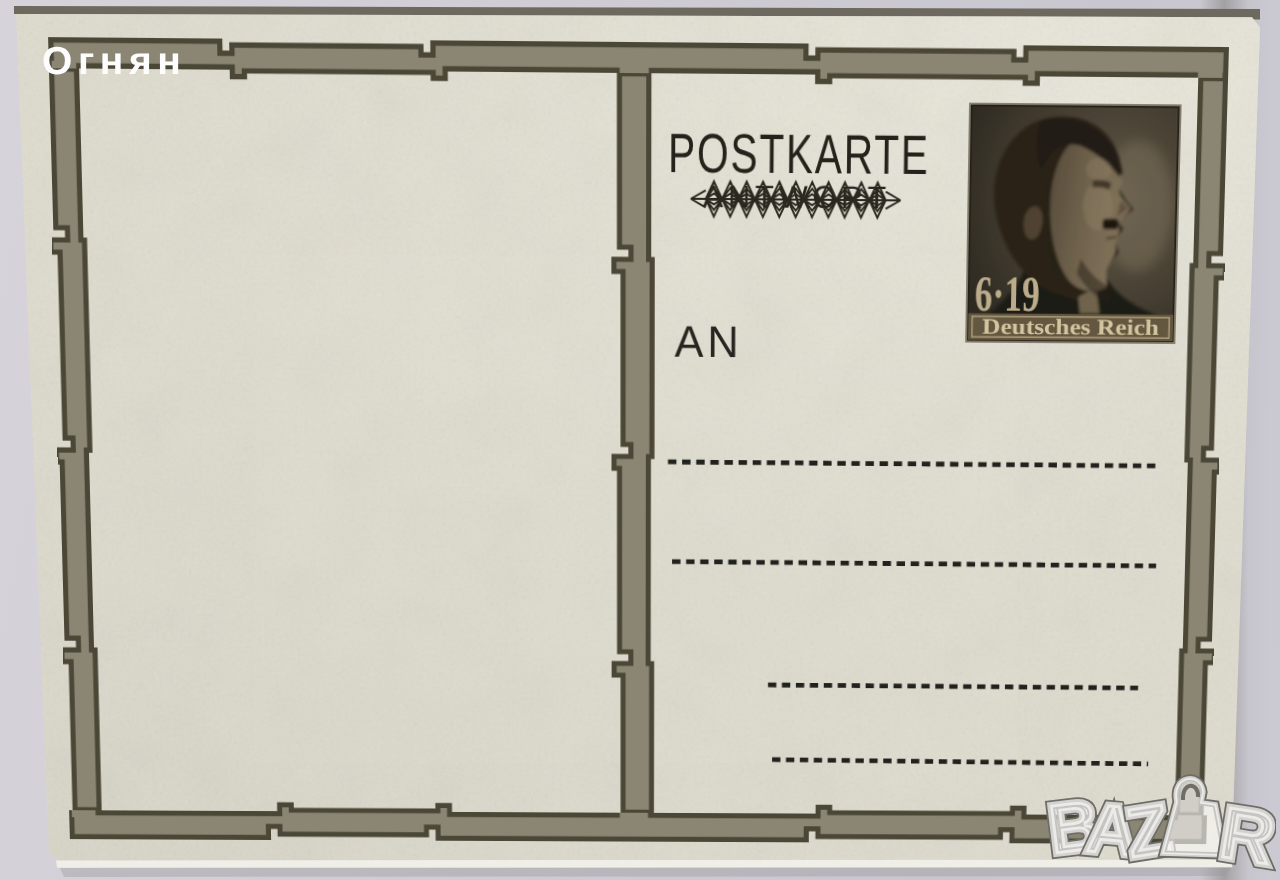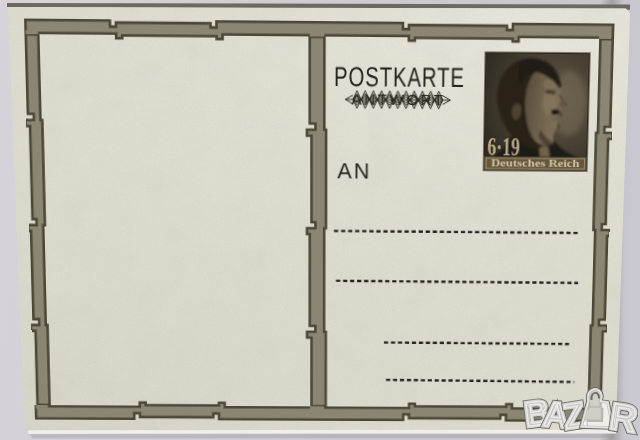--- a/index.html
+++ b/index.html
@@ -155,20 +155,21 @@
       </g>
 
       <text x="4.5" y="101.8" font-family="Liberation Serif, serif" font-size="25" font-weight="bold" fill="#bcac8b" textLength="33" lengthAdjust="spacingAndGlyphs">6·19</text>
 
       <rect x="1.4" y="103.4" width="104.2" height="13.2" fill="#64573f"></rect>
       <rect x="3.4" y="104.9" width="100.2" height="10.2" fill="none" stroke="#a69877" stroke-width="0.8"></rect>
       <text x="53.5" y="113.3" text-anchor="middle" font-family="Liberation Serif, serif" font-size="11" font-weight="bold" fill="#d3c5a1" textLength="90" lengthAdjust="spacingAndGlyphs">Deutsches Reich</text>
     </svg>
   </div>
 
+  <div class="abs" style="left:21px;top:19.5px;font-size:19.5px;font-weight:bold;color:#fdfdfd;letter-spacing:2.8px;">Огнян</div>
 
   <svg class="abs" style="left:522px;top:383px;" width="116" height="57" viewBox="0 0 116 57">
     <g font-family="Liberation Sans, sans-serif" font-weight="bold">
       <g transform="rotate(-7 14 30)">
         <text x="2" y="43" font-size="36" fill="none" stroke="#6f6d67" stroke-width="4.6">B</text>
         <text x="2" y="43" font-size="36" fill="rgba(250,250,248,0.62)" stroke="rgba(250,250,248,0.72)" stroke-width="2.8">B</text>
       </g>
       <g transform="rotate(5 32 31)">
         <text x="21" y="44" font-size="36" fill="none" stroke="#6f6d67" stroke-width="4.6">A</text>
         <text x="21" y="44" font-size="36" fill="rgba(250,250,248,0.62)" stroke="rgba(250,250,248,0.72)" stroke-width="2.8">A</text>

